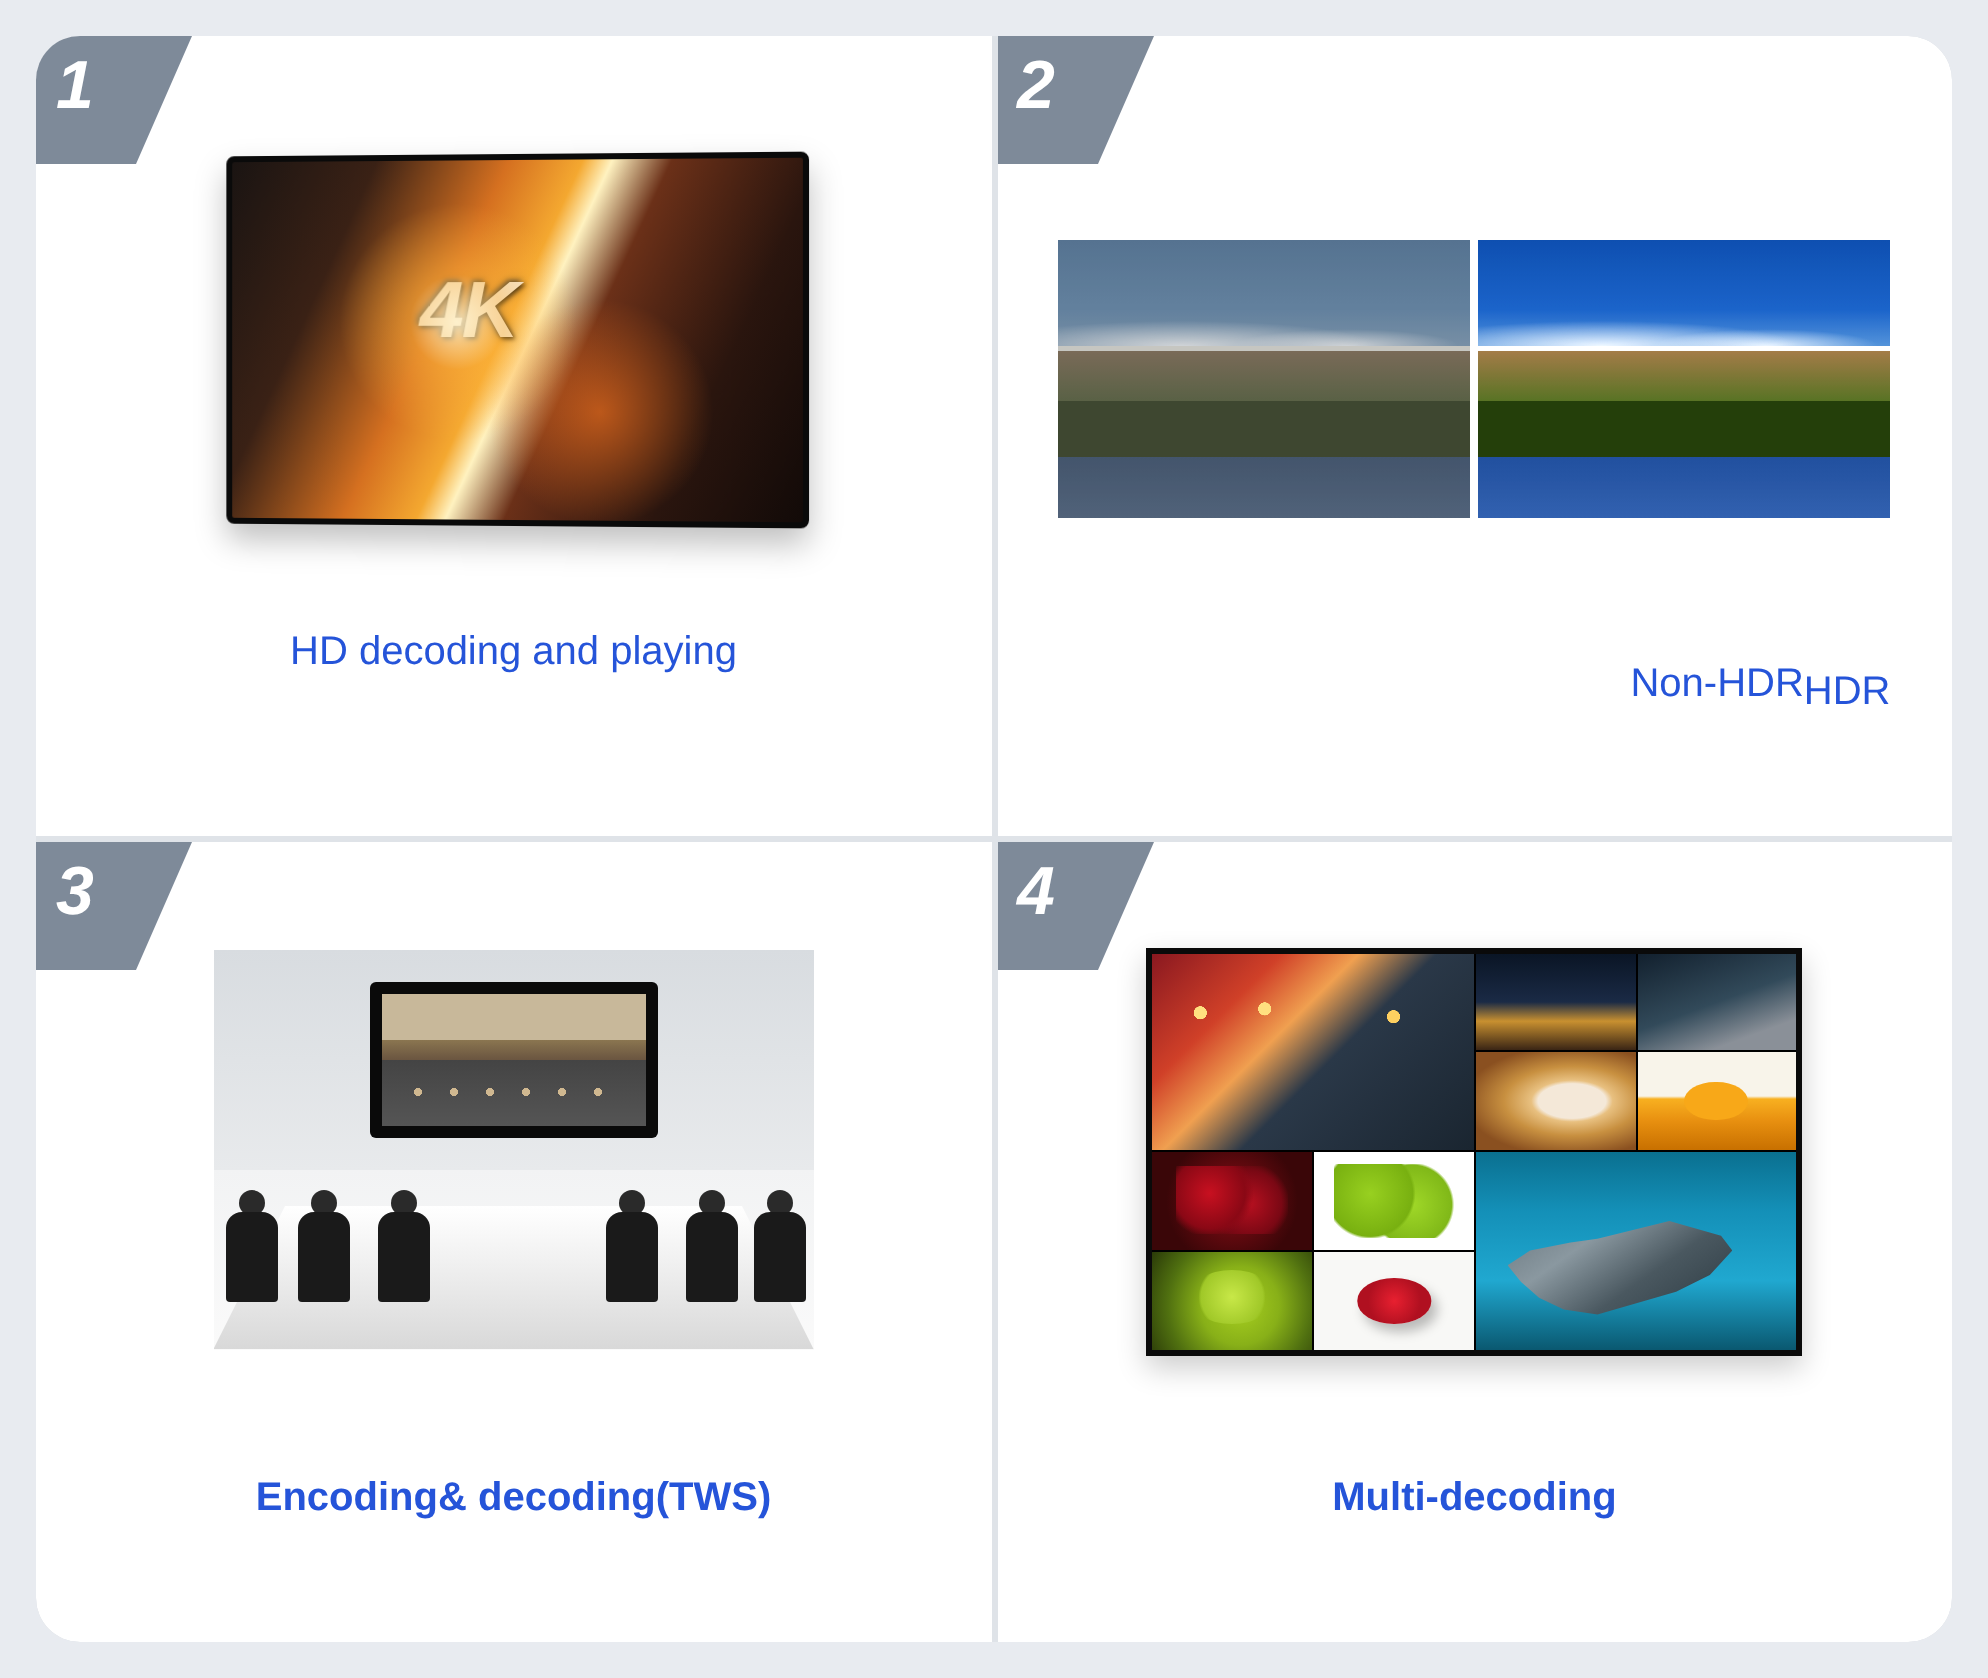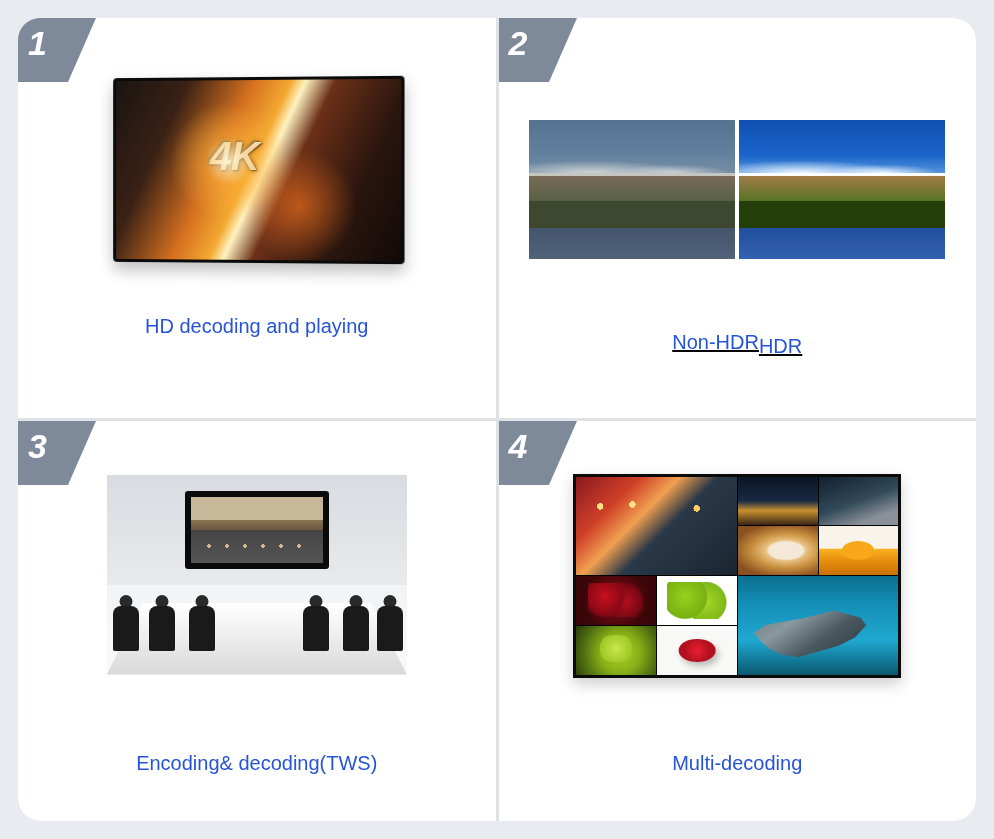--- a/index.html
+++ b/index.html
@@ -126,22 +126,21 @@
     content:"";
     position:absolute;
     top:20%; left:0; right:0; height:18%;
     background: radial-gradient(ellipse 140px 18px at 30% 100%, rgba(255,255,255,.85) 0%, transparent 70%),
                 radial-gradient(ellipse 80px 12px at 70% 100%, rgba(255,255,255,.8) 0%, transparent 70%);
   }
   .hdr-labels {
     display: flex;
     width: 416px;
     margin-top: 44px;
-    justify-content: center;
-    text-decoration: underline;
+    justify-content: flex-end;
   }
   
   .conf {
     width: 300px;
     height: 200px;
     background: linear-gradient(to bottom, #d8dce0 0%, #e8eaec 55%, #f2f3f4 55%, #fafafa 100%);
     position: relative;
     margin-top: 4px;
   }
   .conf .wall-screen {
@@ -227,21 +226,21 @@
   .w9::after{content:"";position:absolute; top:18%; left:22%; width:56%; height:56%; background: radial-gradient(circle, #c8e848 0%, #a0c828 60%, transparent 65%); border-radius:50%;}
   .w10{grid-column:2/3; grid-row:4/5; background:#f8f8f6;}
   .w10::after{content:"";position:absolute; top:28%; left:50%; transform:translateX(-50%); width:46%; height:46%; background: radial-gradient(circle, #e82030 0%, #b01020 60%); border-radius:50%; box-shadow: 3px 4px 6px rgba(0,0,0,.25);}
   .label {
     color: #2554d9;
     font-size: 20px;
     font-weight: 500;
     margin-top: 28px;
     text-align: center;
   }
-  .cell3 .label, .cell4 .label { margin-top: 62px; }
+  .cell3 .label, .cell4 .label { margin-top: 48px; font-weight: bold; }
 </style>
 </head>
 <body>
 
 <div class="grid">
 
   <div class="cell cell1">
     <div class="badge">
       <svg width="78" height="64">
           <polygon points="0,0 78,0 50,64 0,64" fill="#7e8a99"></polygon>

